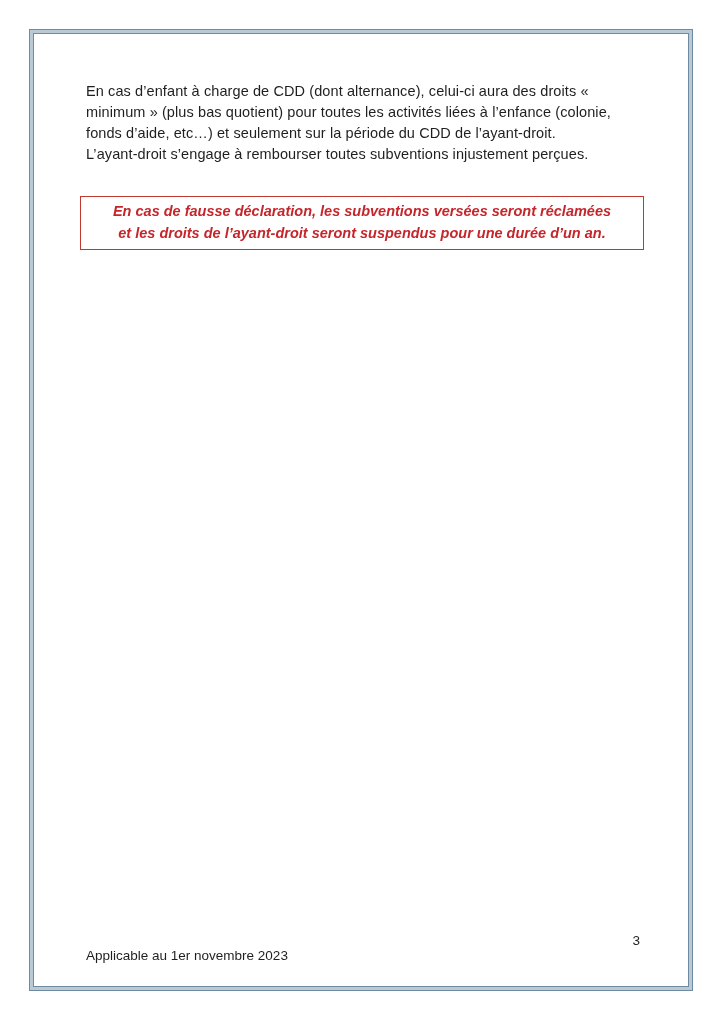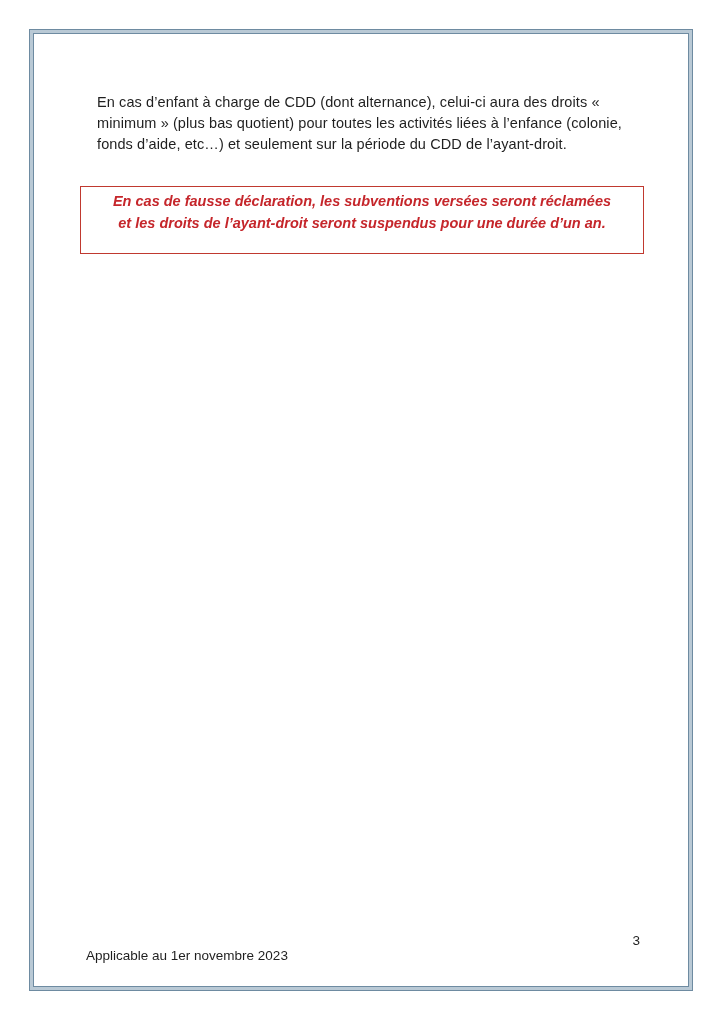--- a/index.html
+++ b/index.html
@@ -27,34 +27,34 @@
     background: #ffffff;
     box-sizing: border-box;
   }
   .content {
     position: absolute;
     left: 86px;
     top: 81px;
     width: 556px;
   }
   .content p {
-    margin: 11px;
+    margin: 0;
     font-size: 14.5px;
     line-height: 21px;
     letter-spacing: 0.1px;
   }
   .para-1 { margin-bottom: 11px; }
   .para-2 { line-height: 22px; }
   .para-3 { margin-bottom: 0; }
   .warning-box {
     margin: 31px 0 0 -6px;
     width: 564px;
     box-sizing: border-box;
     border: 1px solid #c0392f;
-    padding: 3px 28px 19px 28px;
+    padding: 3px 28px 5px 28px;
     text-align: center;
   }
   .warning-text {
     font-size: 14.5px;
     line-height: 22px;
     font-weight: bold;
     font-style: italic;
     color: #c5262b;
   }
   .page-number {
@@ -73,20 +73,21 @@
     text-align: center;
   }
 </style>
 </head>
 <body>
 
 <div class="page-frame"></div>
 
 <div class="content">
   <p class="para-1">En cas d’enfant à charge de CDD (dont alternance), celui-ci aura des droits « minimum » (plus bas quotient) pour toutes les activités liées à l’enfance (colonie, fonds d’aide, etc…) et seulement sur la période du CDD de l’ayant-droit.</p>
+  <p class="para-3">L’ayant-droit s’engage à rembourser toutes subventions injustement perçues.</p>
 
   <div class="warning-box">
     <span class="warning-text">En cas de fausse déclaration, les subventions versées seront réclamées et les droits de l’ayant-droit seront suspendus pour une durée d’un an.</span>
   </div>
 </div>
 
 <div class="page-number">3</div>
 
 <div class="footer-text">Applicable au 1er novembre 2023</div>
 

